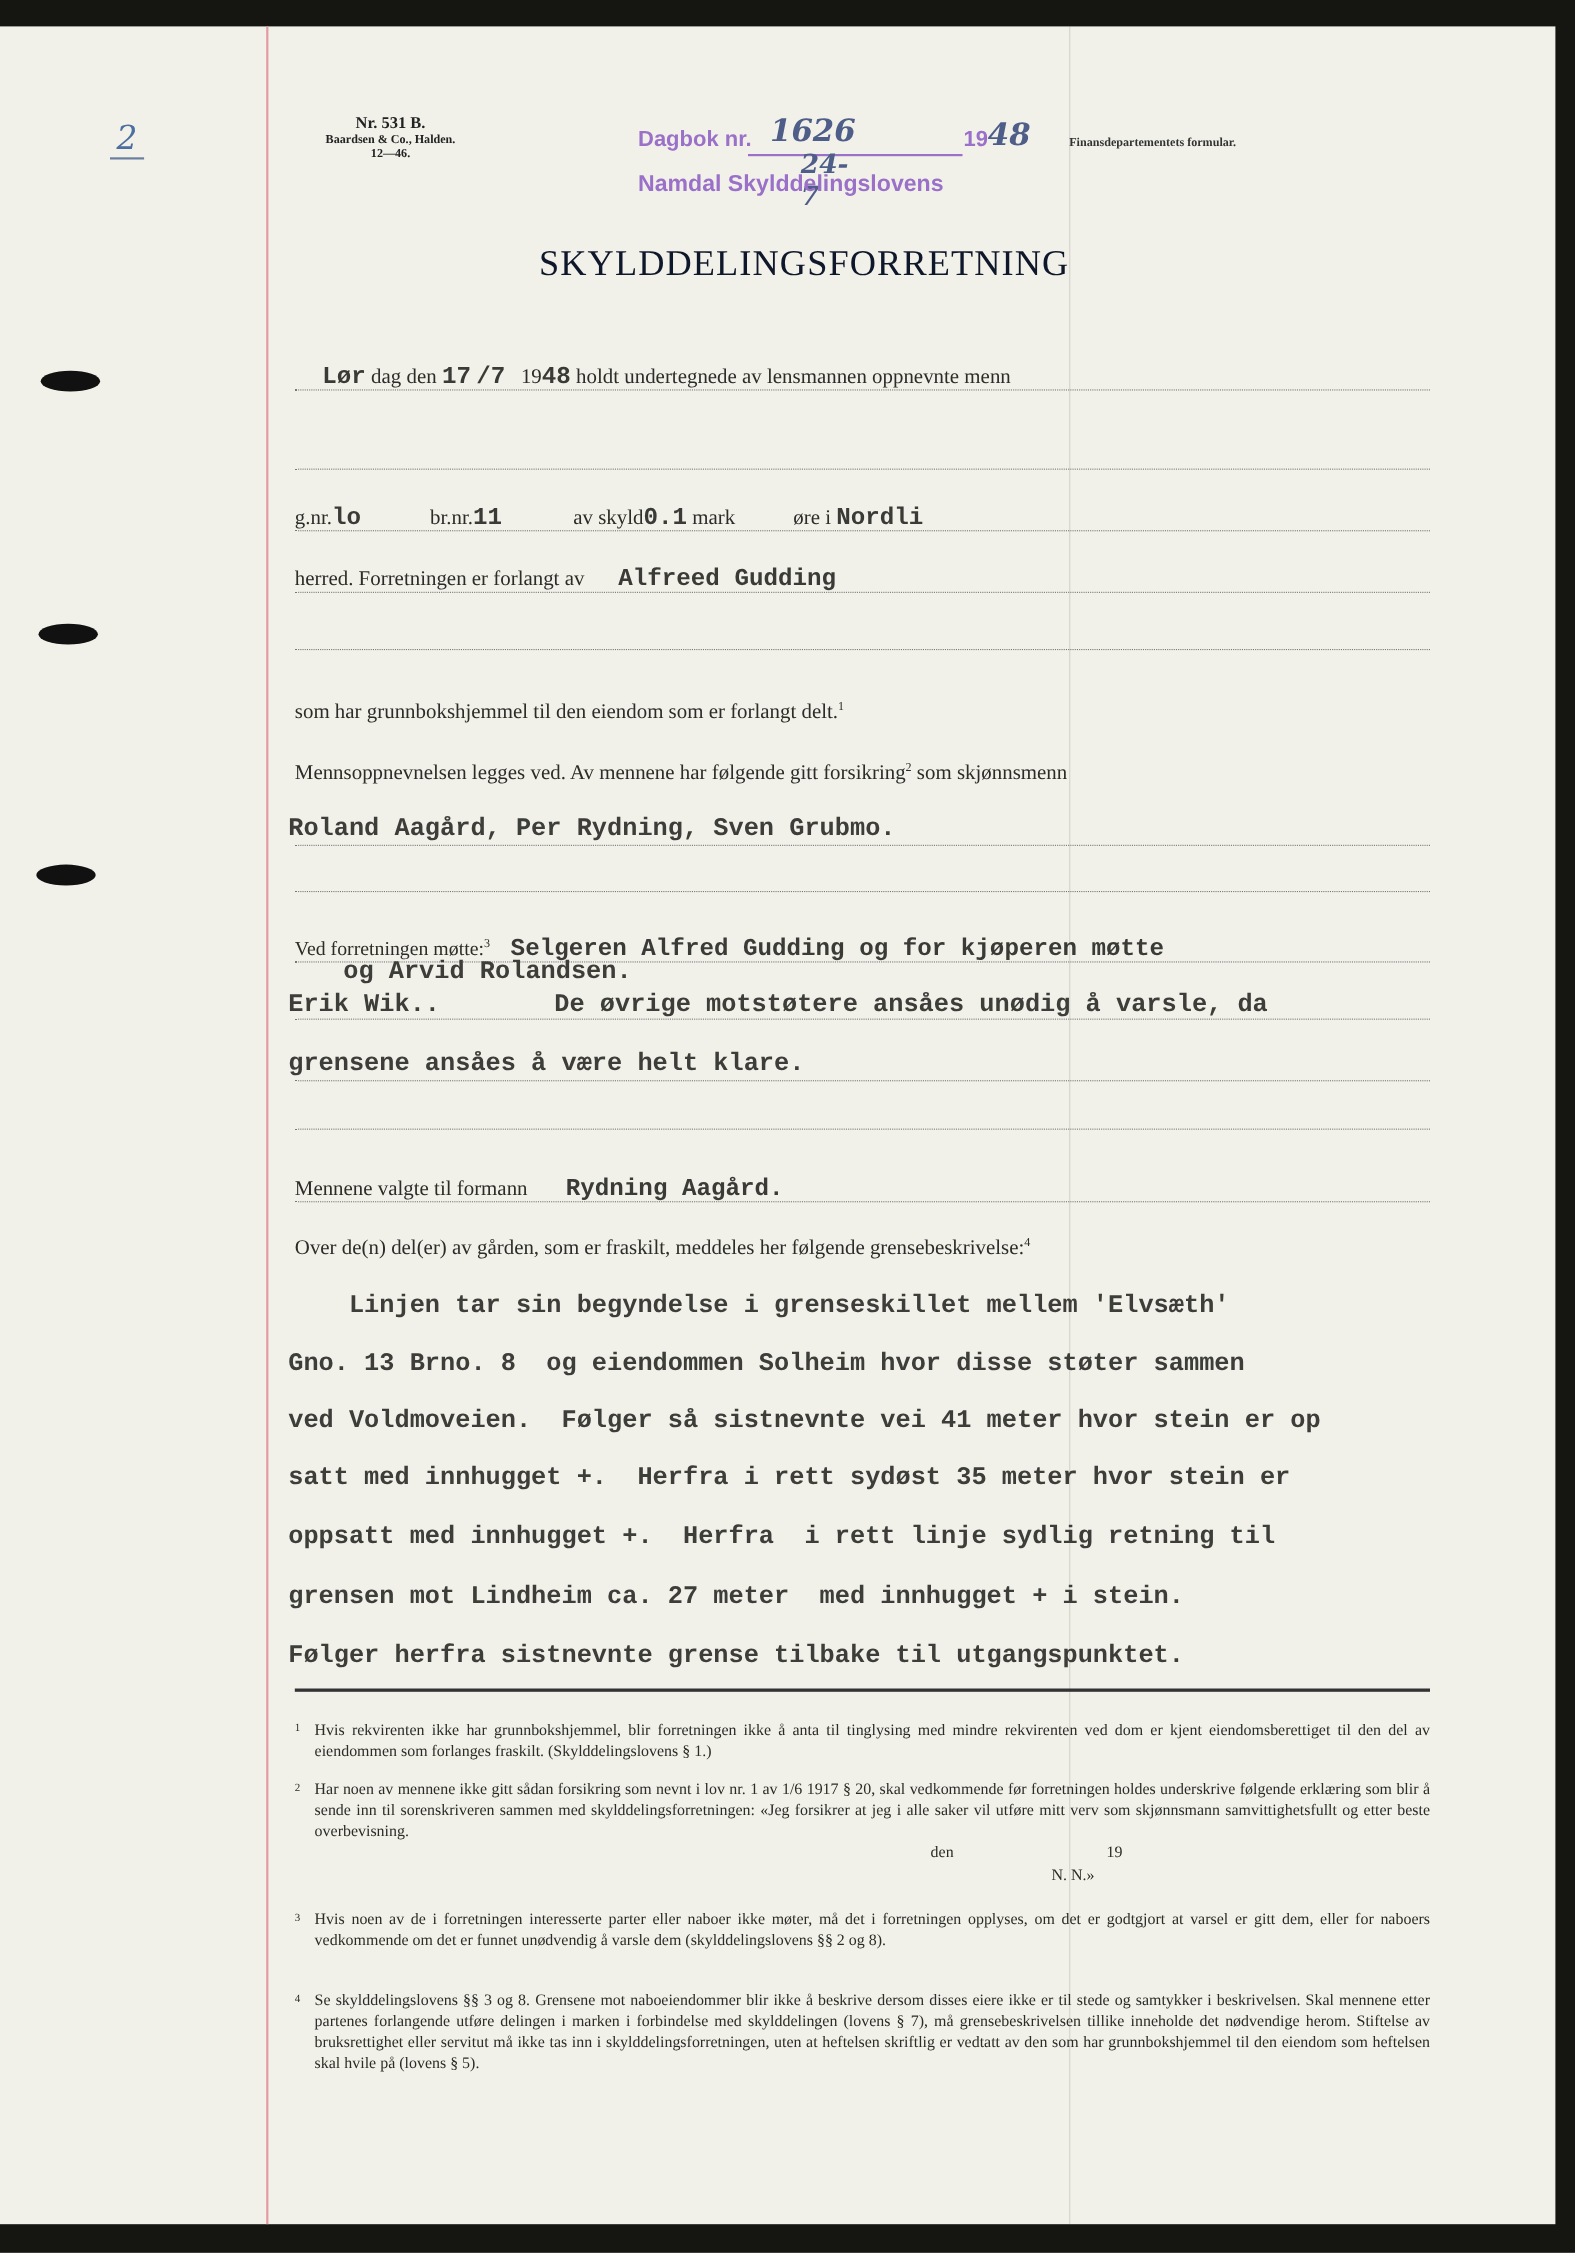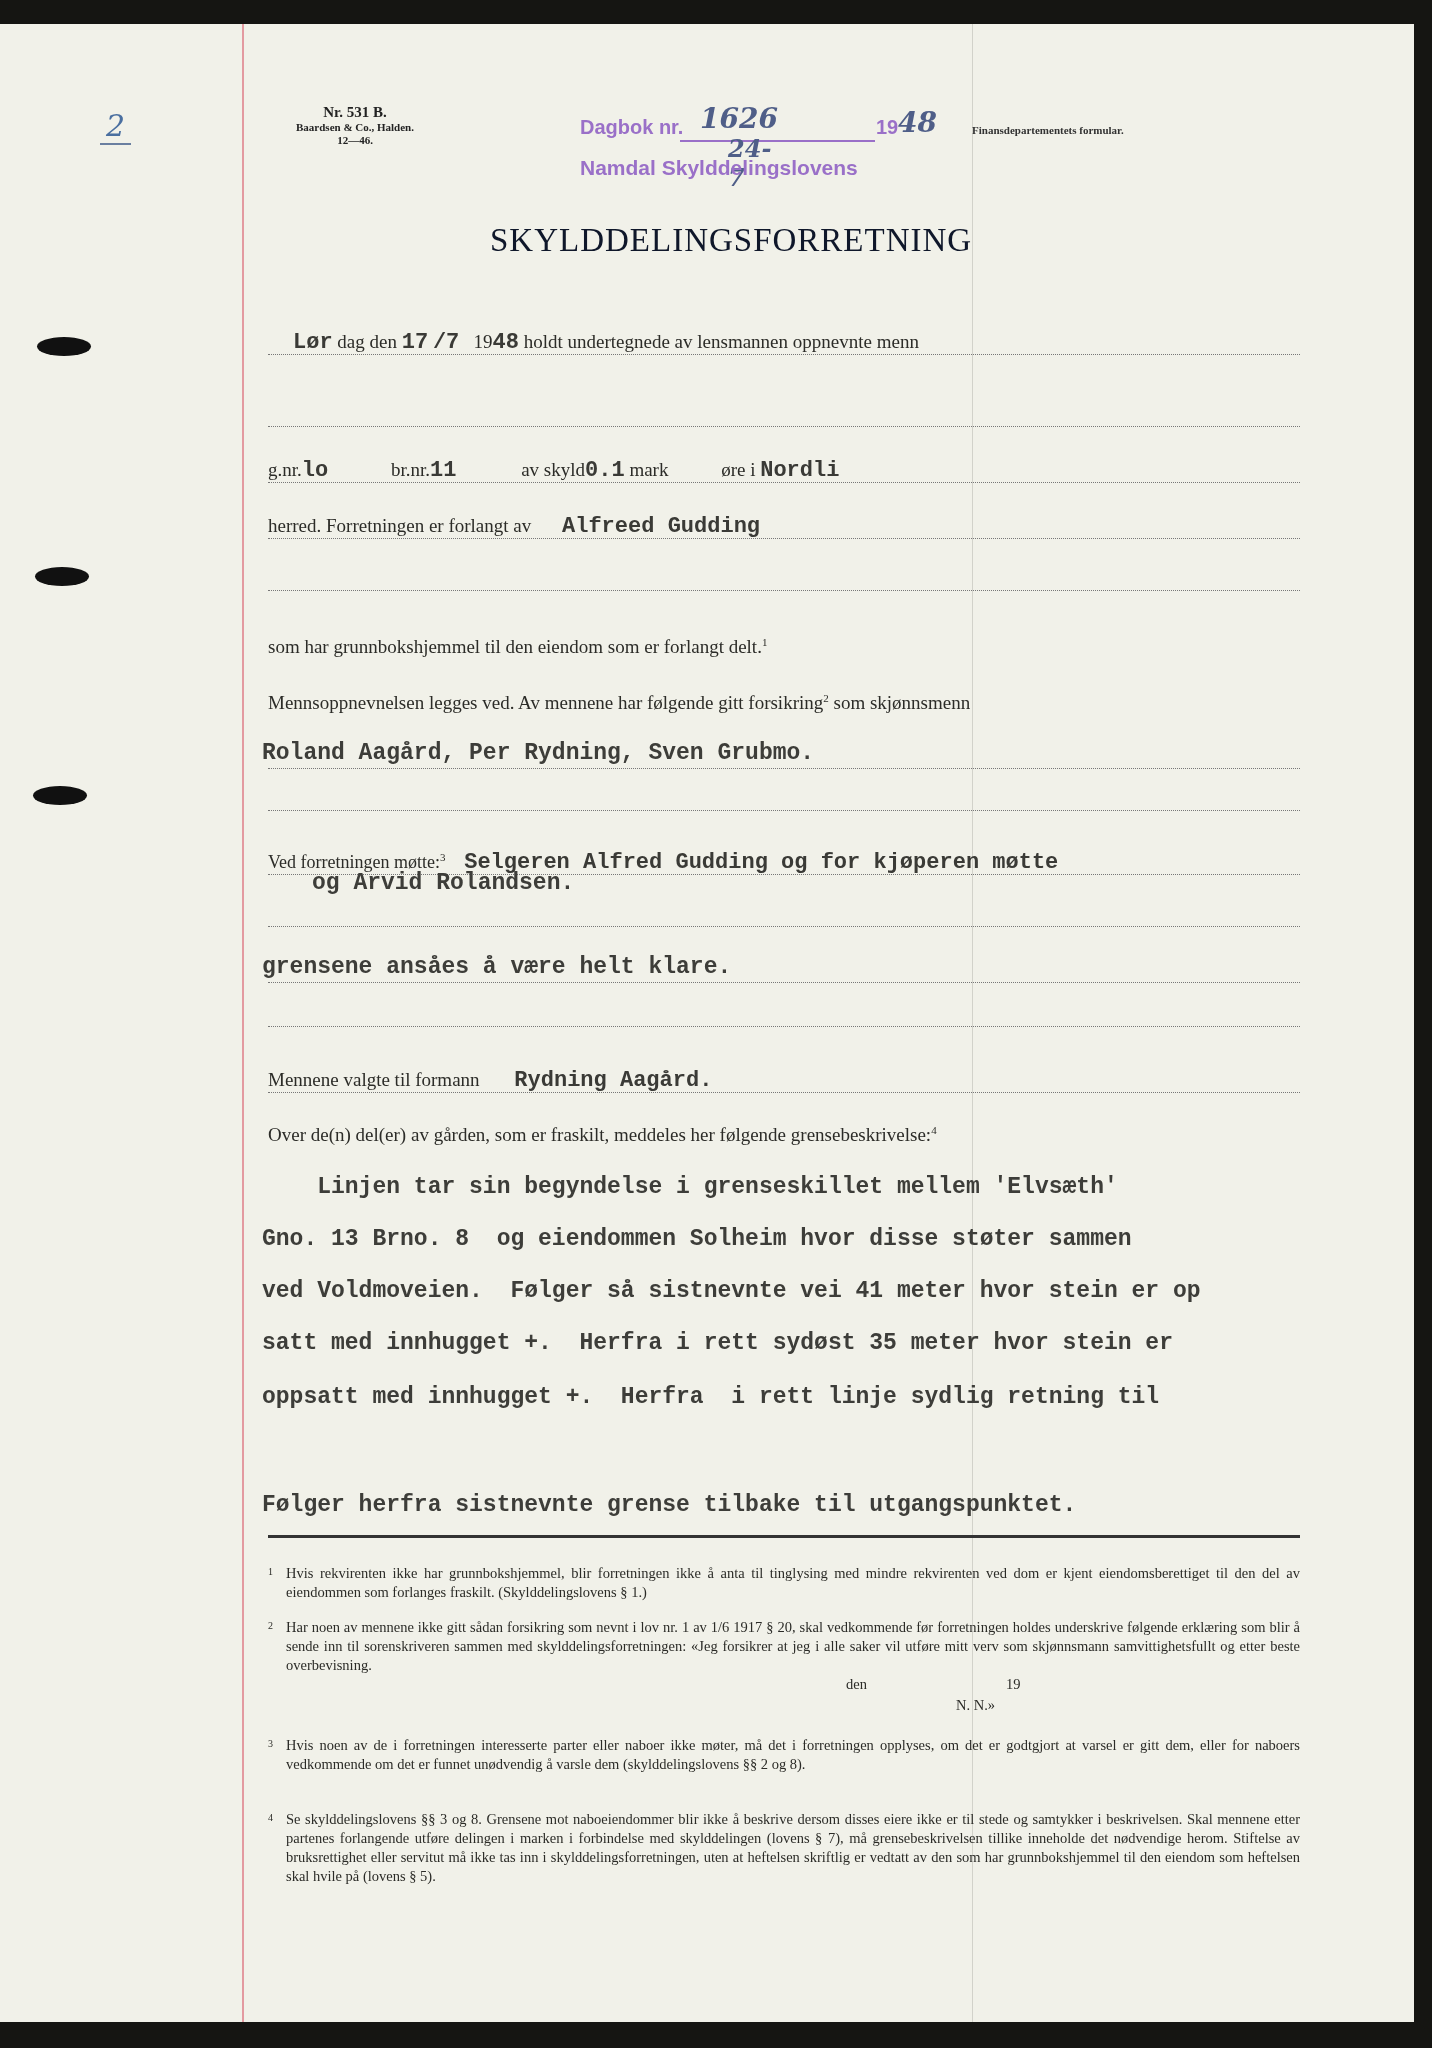--- a/index.html
+++ b/index.html
@@ -131,39 +131,44 @@
   <div class="tw-line" style="top:716px">Roland  Aagård,   Per Rydning, Sven Grubmo.</div>
   <div class="dots" style="top:786px"></div>
 
   <div class="dots" style="top:850px"></div>
   <div class="line" style="top:826px">
     <span style="font-size:18px">Ved forretningen møtte:</span><sup style="font-size:11px">3</sup>
     <span class="tw" style="margin-left:14px">Selgeren Alfred Gudding og for kjøperen møtte</span>
   </div>
   <div class="tw-line" style="left:312px;top:846px">og Arvid Rolandsen.</div>
   <div class="dots" style="top:902px"></div>
+  <div class="tw-line" style="top:876px">
+    <span>Erik Wik..</span>
+    <span style="margin-left:90px">De øvrige motstøtere ansåes unødig å varsle, da</span>
+  </div>
   <div class="dots" style="top:958px"></div>
   <div class="tw-line" style="top:930px">grensene ansåes å være helt klare.</div>
   <div class="dots" style="top:1002px"></div>
 
   <div class="dots" style="top:1068px"></div>
   <div class="line" style="top:1044px">
     <span>Mennene valgte til formann</span>
     <span class="tw" style="margin-left:30px">Rydning  Aagård.</span>
   </div>
 
   <div class="line" style="top:1100px">
     <span>Over de(n) del(er) av gården, som er fraskilt, meddeles her følgende grensebeskrivelse:</span><sup style="font-size:11px">4</sup>
   </div>
 
   <div class="tw-line" style="top:1150px;white-space:pre">    Linjen tar sin begyndelse i grenseskillet mellem 'Elvsæth'</div>
   <div class="tw-line" style="top:1202px;white-space:pre">Gno. 13 Brno. 8  og eiendommen Solheim hvor disse støter sammen</div>
   <div class="tw-line" style="top:1254px;white-space:pre">ved Voldmoveien.  Følger så sistnevnte vei 41 meter hvor stein er op</div>
   <div class="tw-line" style="top:1306px;white-space:pre">satt med innhugget +.  Herfra i rett sydøst 35 meter hvor stein er</div>
   <div class="tw-line" style="top:1360px;white-space:pre">oppsatt med innhugget +.  Herfra  i rett linje sydlig retning til</div>
+  <div class="tw-line" style="top:1414px;white-space:pre">grensen mot Lindheim ca. 27 meter  med innhugget + i stein.</div>
   <div class="tw-line" style="top:1468px;white-space:pre">Følger herfra sistnevnte grense tilbake til utgangspunktet.</div>
 
   <div class="rule" style="top:1511px"></div>
 
   <div class="fn" style="top:1540px">
     <sup>1</sup>
     <span class="t">Hvis rekvirenten ikke har grunnbokshjemmel, blir forretningen ikke å anta til tinglysing med mindre rekvirenten ved dom er kjent eiendomsberettiget til den del av eiendommen som forlanges fraskilt. (Skylddelingslovens § 1.)</span>
   </div>
   <div class="fn" style="top:1594px">
     <sup>2</sup>

